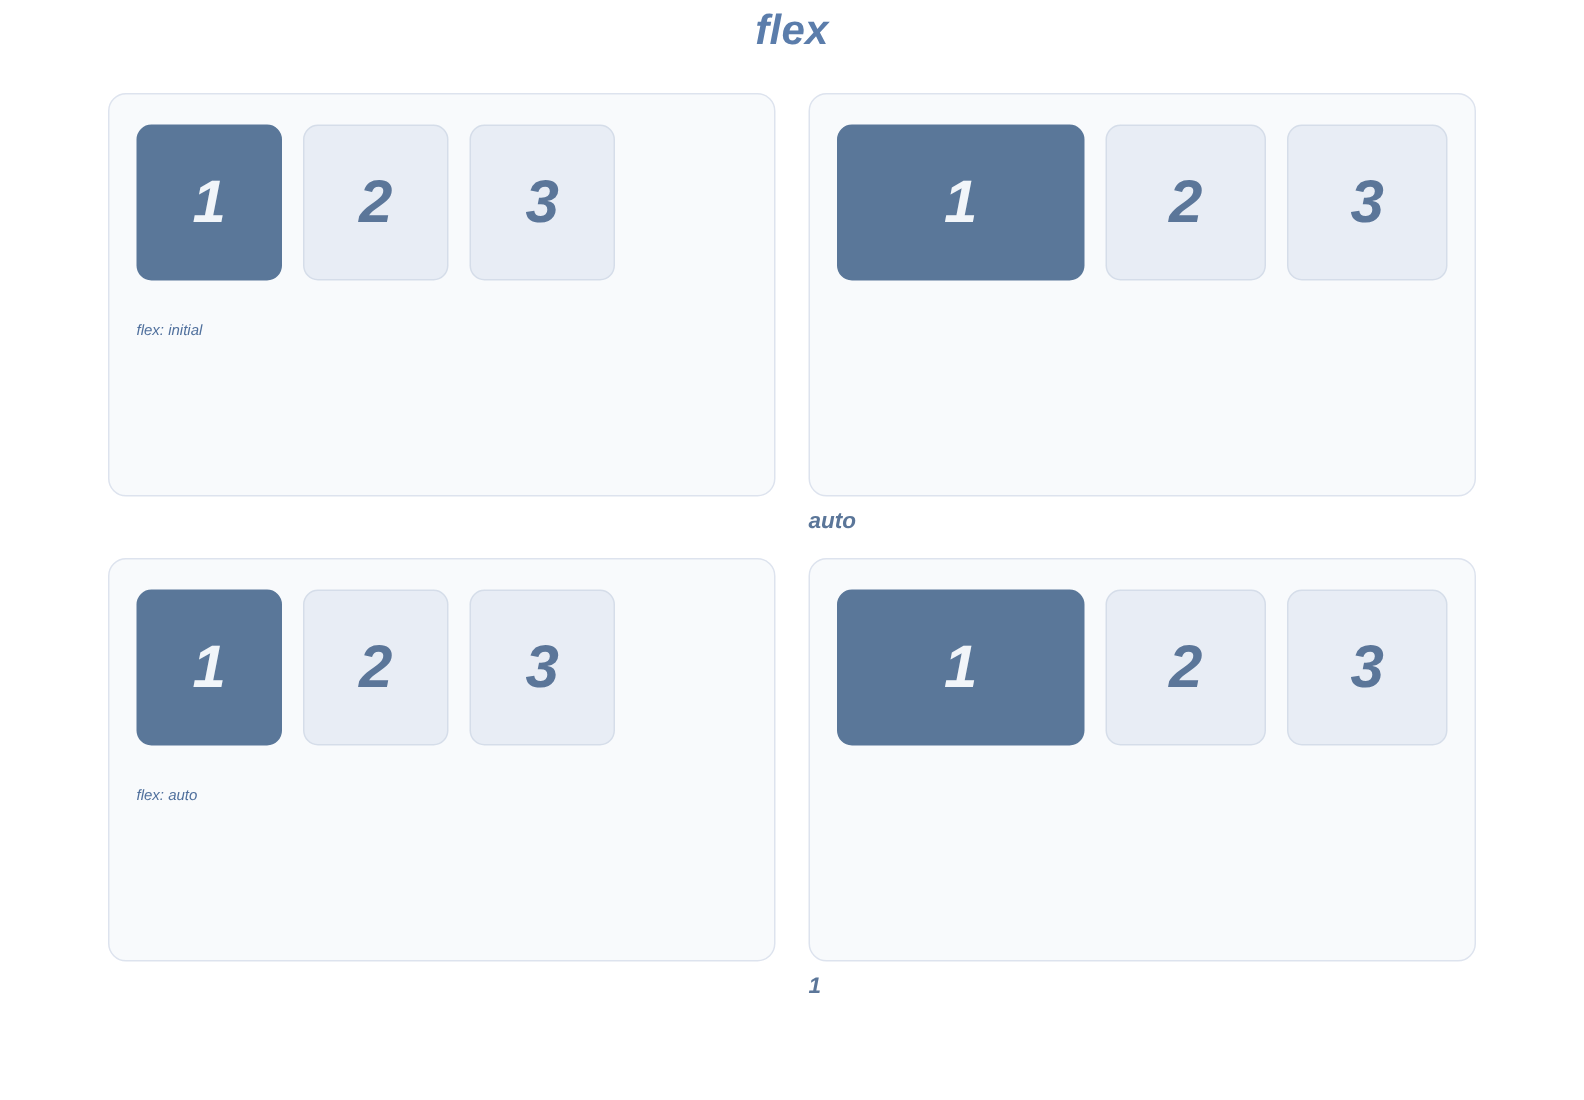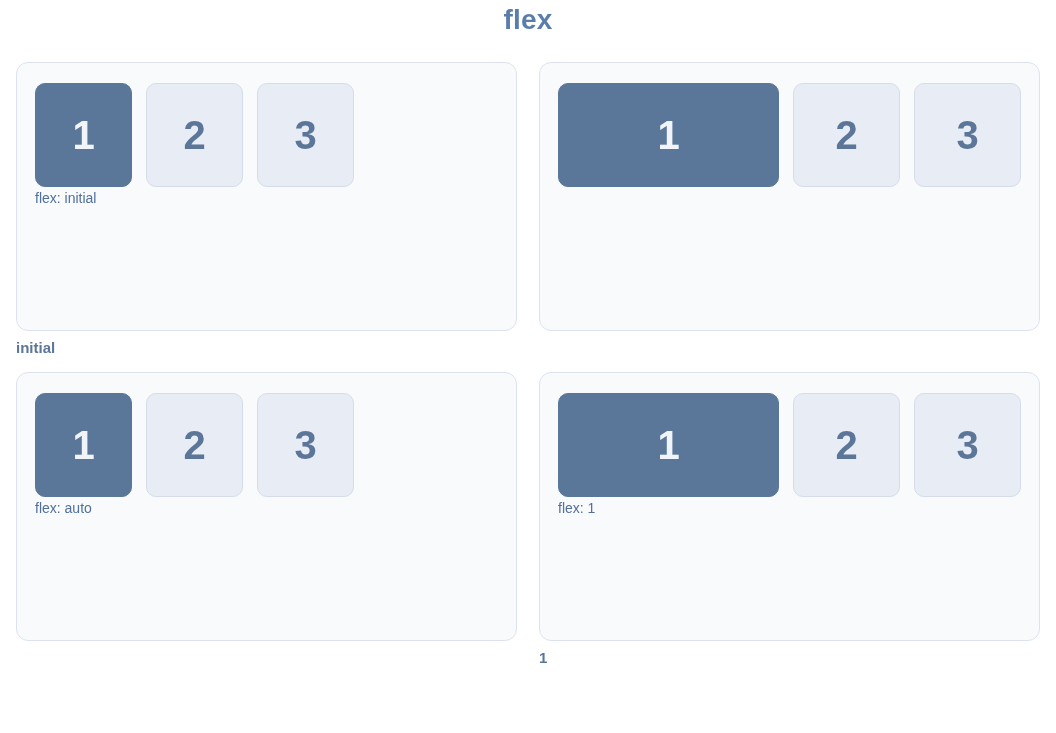--- a/index.html
+++ b/index.html
@@ -3,24 +3,25 @@
 <meta charset="utf-8">
 <style>
   * { box-sizing: border-box; }
   html, body {
     margin: 0;
     padding: 0;
     background: #ffffff;
     font-family: "Liberation Sans", "DejaVu Sans", sans-serif;
   }
   .page {
-    width: 1024px;
+    width: 912px;
     height: 733px;
     padding-top: 4px;
     margin: 0 auto;
+    font-style: italic;
   }
   .page-title {
     margin: 0 0 26px 0;
     text-align: center;
     font-size: 28px;
     font-weight: 700;
     line-height: 1.15;
     color: #5b7dab;
     letter-spacing: 0.2px;
   }
@@ -57,22 +58,22 @@
     color: #5b7699;
   }
   .box-first {
     background: #5a7799;
     border: 1px solid #5a7799;
     color: #f1f5f9;
   }
   .grow-first .box { width: 107px; }
   .grow-first .box-first { flex: 1 1 auto; width: auto; }
   .flex-label {
-    margin-top: 3px;
-    font-size: 14px;
+    margin-top: 28px;
+    font-size: 10px;
     font-weight: 400;
     color: #50709d;
   }
   .caption {
     margin-top: 8px;
     font-size: 15px;
     font-weight: 700;
     color: #5b7699;
   }
 </style>
@@ -87,50 +88,49 @@
 
     <section class="demo">
       <div class="panel">
         <div class="flex-row">
           <div class="box box-first">1</div>
           <div class="box">2</div>
           <div class="box">3</div>
         </div>
         <div class="flex-label">flex: initial</div>
       </div>
-      <div class="caption">initial</div>
     </section>
 
     <section class="demo">
       <div class="panel">
         <div class="flex-row grow-first">
           <div class="box box-first">1</div>
           <div class="box">2</div>
           <div class="box">3</div>
         </div>
       </div>
+      <div class="caption">auto</div>
     </section>
 
     <section class="demo">
       <div class="panel">
         <div class="flex-row">
           <div class="box box-first">1</div>
           <div class="box">2</div>
           <div class="box">3</div>
         </div>
         <div class="flex-label">flex: auto</div>
       </div>
     </section>
 
     <section class="demo">
       <div class="panel">
         <div class="flex-row grow-first">
           <div class="box box-first">1</div>
           <div class="box">2</div>
           <div class="box">3</div>
         </div>
-        <div class="flex-label">flex: 1</div>
       </div>
       <div class="caption">1</div>
     </section>
 
   </div>
 </div>
 
 </body></html>

